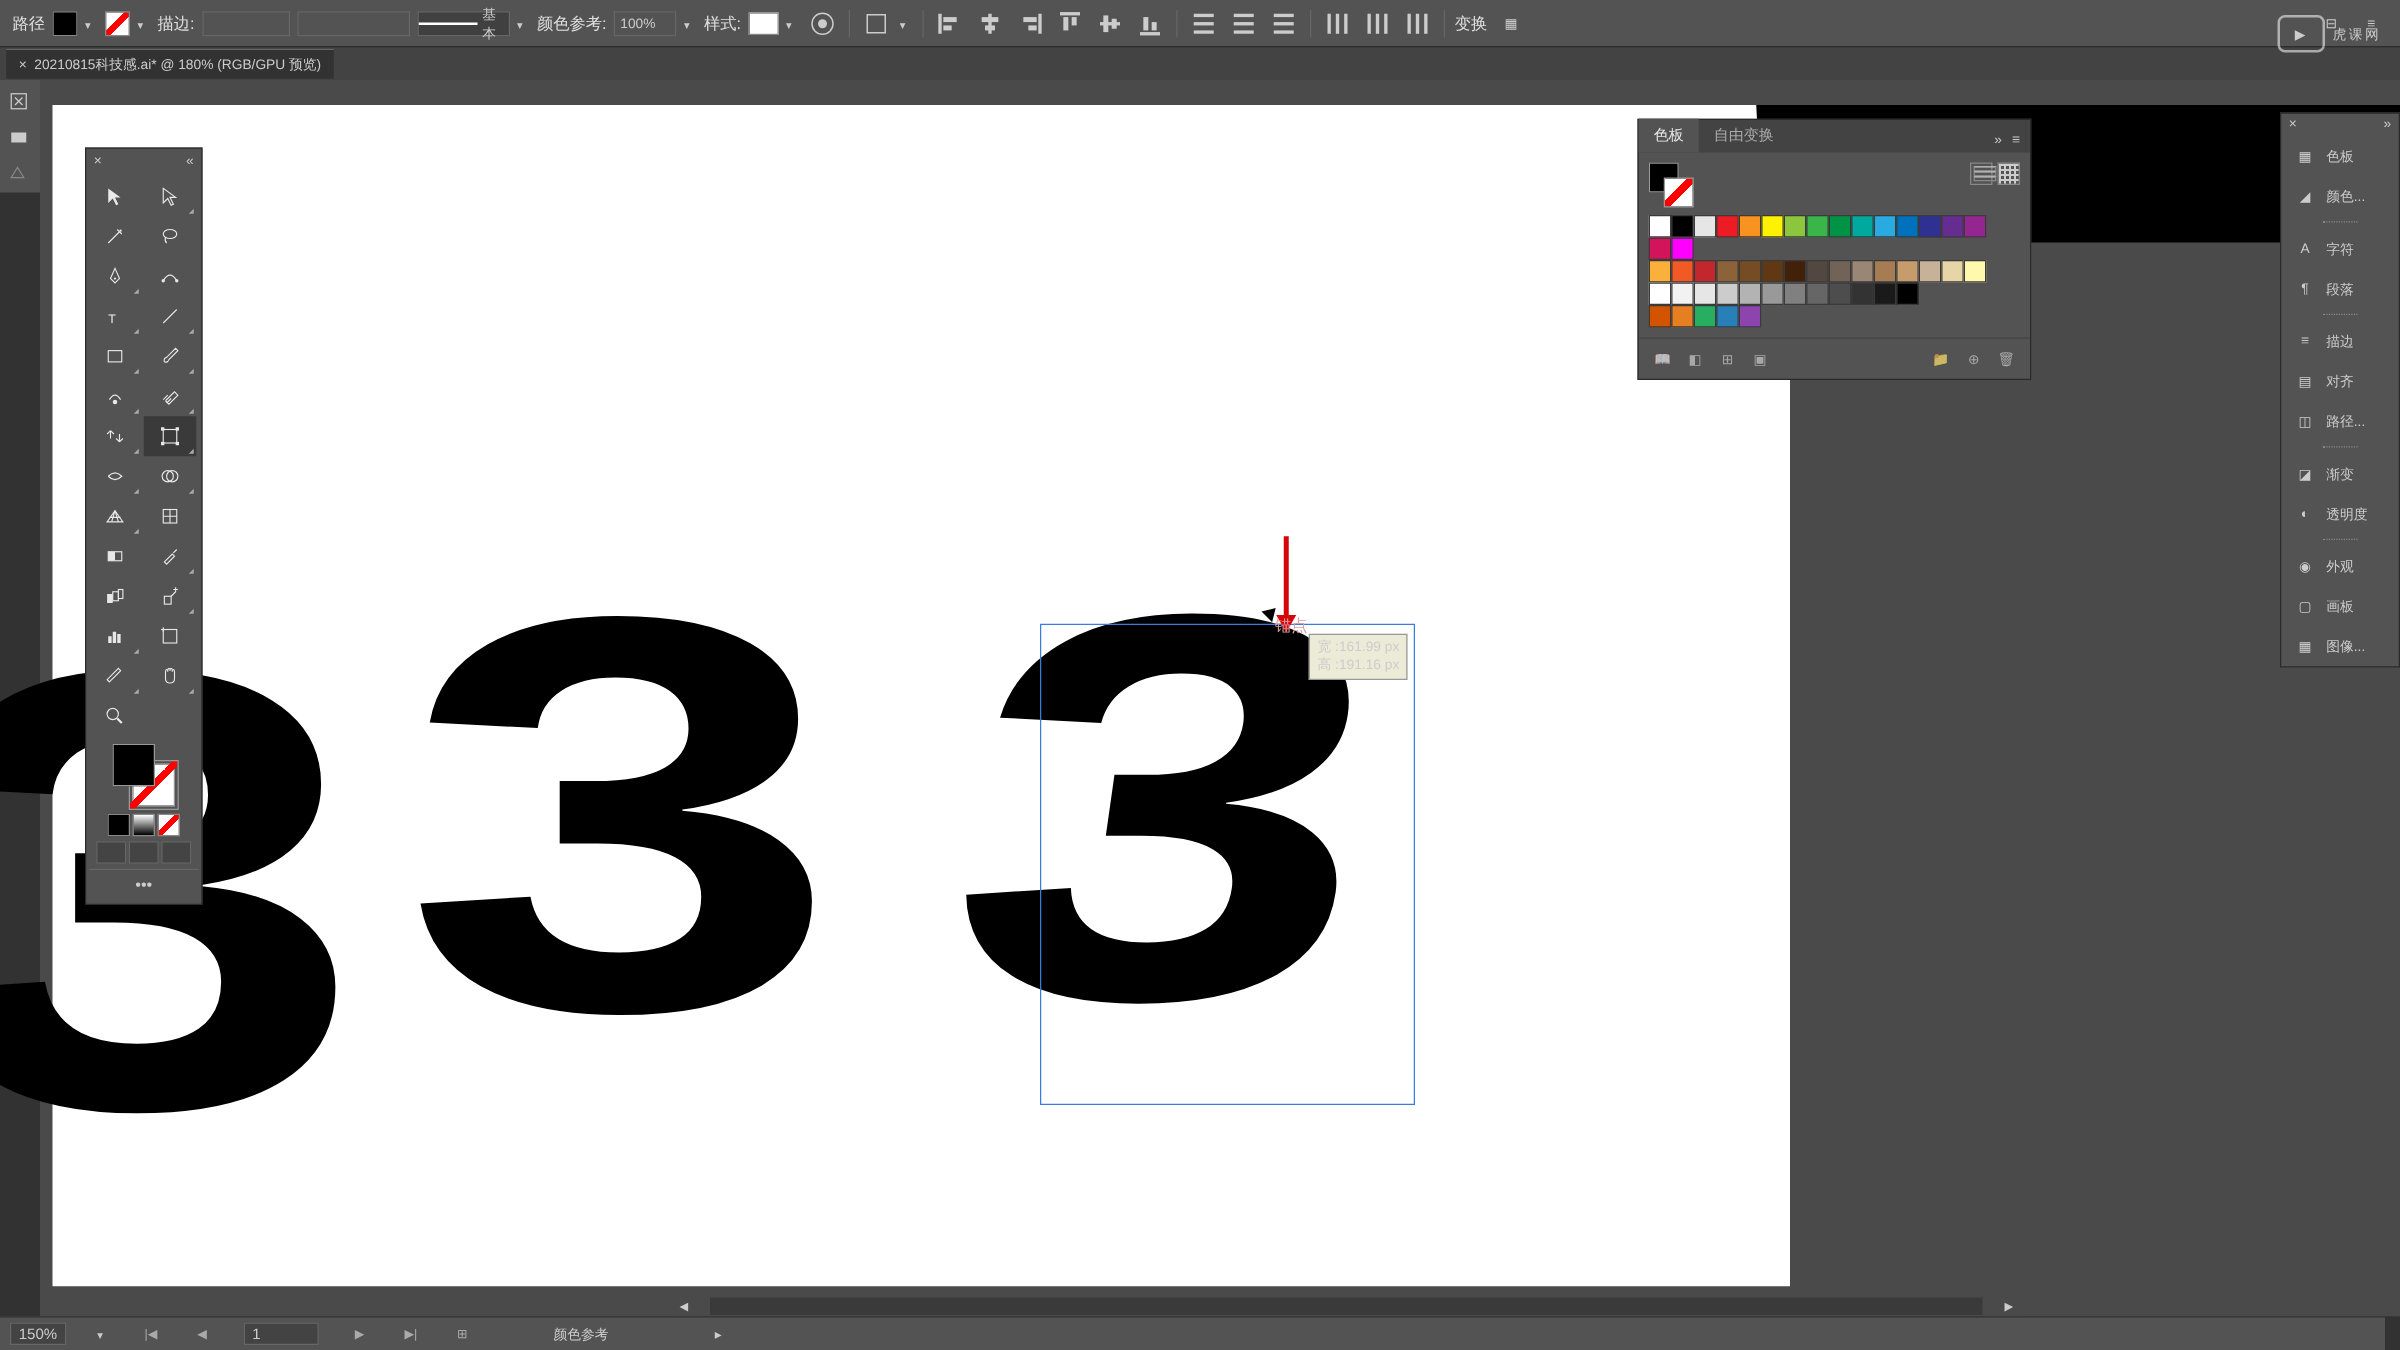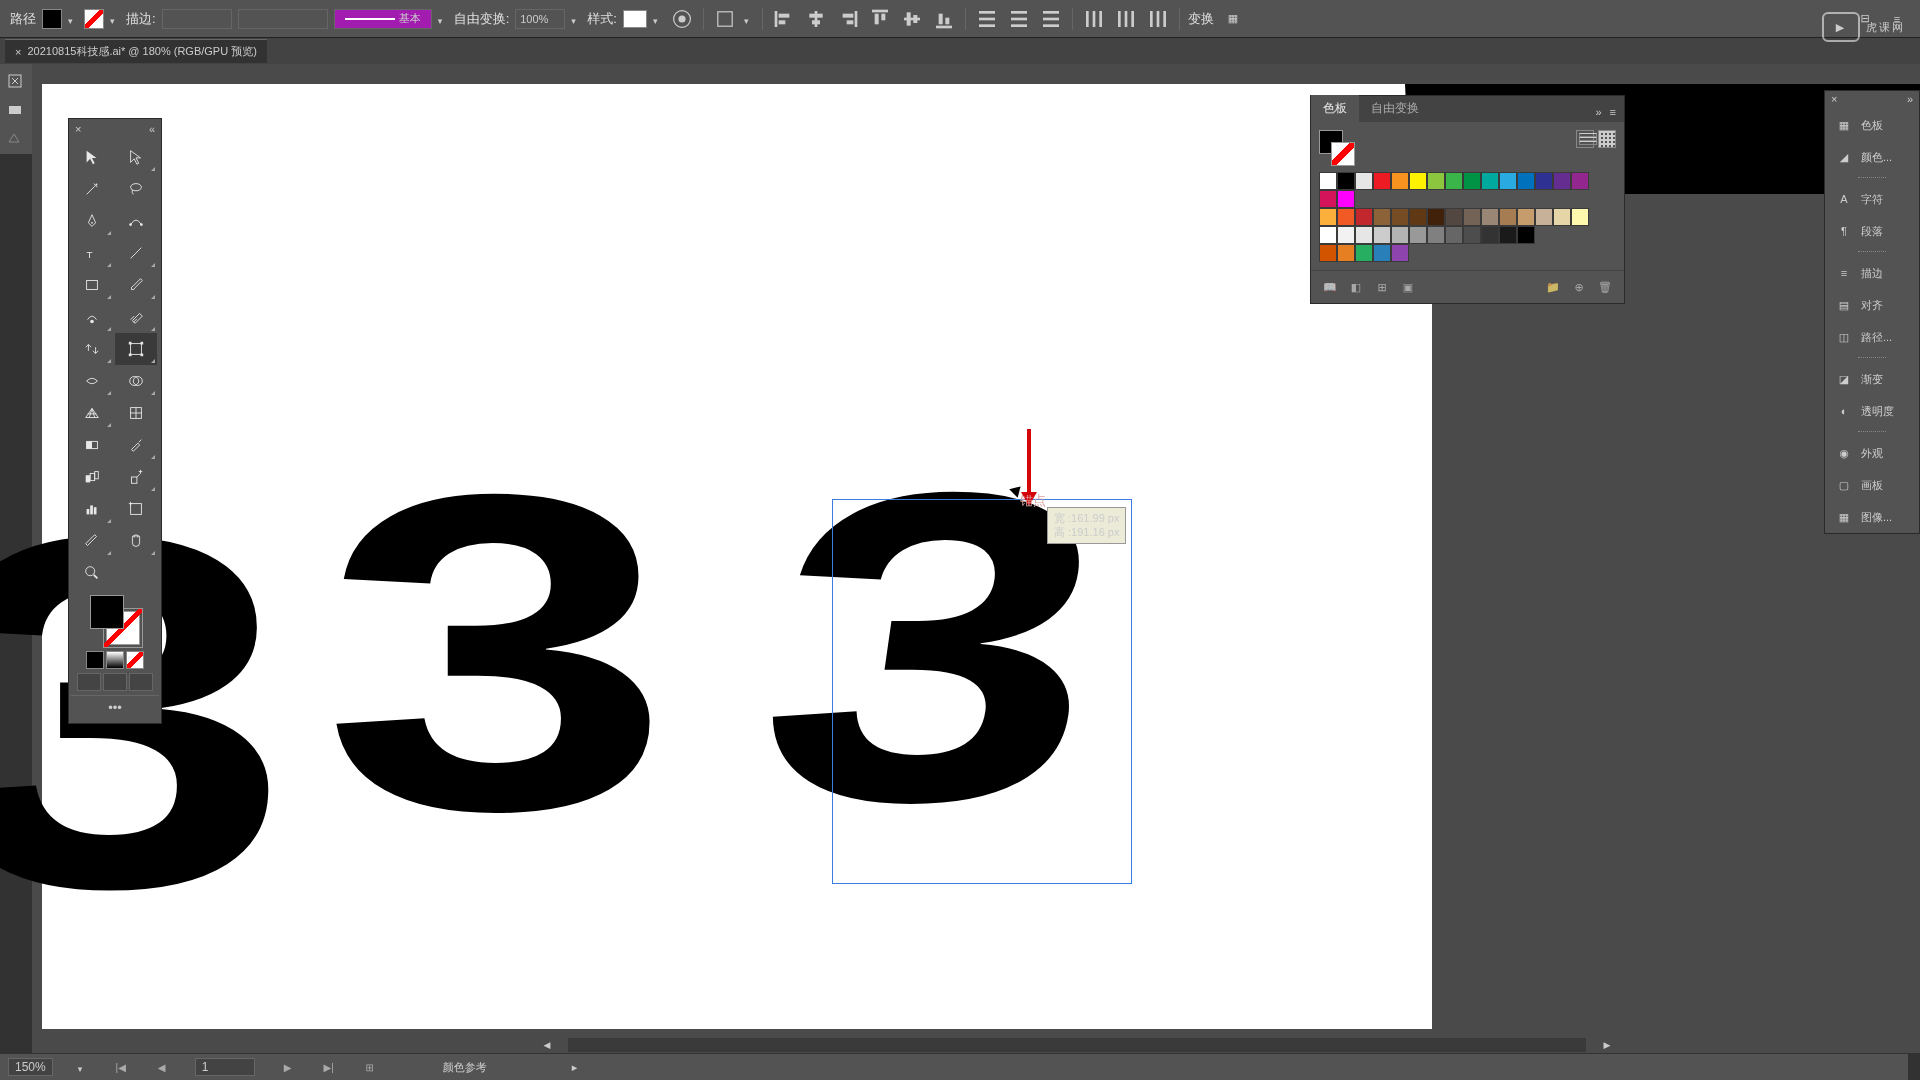--- a/index.html
+++ b/index.html
@@ -6,21 +6,21 @@
 body{background:#323232;overflow:hidden;width:1920px;height:1080px;position:relative}
 .top-bar{height:38px;background:#535353;display:flex;align-items:center;padding:0 10px;gap:6px;border-bottom:1px solid #222}
 .top-bar .lbl{color:#e0e0e0;font-size:13px}
 .swatch{width:20px;height:20px;border:1px solid #888;background:#000}
 .swatch.none{background:linear-gradient(135deg,#fff 40%,red 40%,red 60%,#fff 60%)}
 .swatch.white{background:#fff}
 .dd{width:10px;height:10px;display:inline-block}
 .dd::after{content:"▾";font-size:9px;color:#ccc}
 .inp{background:#535353;border:1px solid #666;width:70px;height:20px;color:#ccc;padding:0 4px}
 .profile-inp{width:90px}
-.brush-prev{width:98px;height:20px;background:#a21caf;border:1px solid #666;display:flex;align-items:center;justify-content:center;gap:4px}
+.brush-prev{width:74px;height:20px;background:#404040;border:1px solid #666;display:flex;align-items:center;justify-content:center;gap:4px}
 .brush-prev .line{border-top:2px solid #fff;width:50px}
 .ico-btn{width:26px;height:26px;display:flex;align-items:center;justify-content:center;border:1px solid transparent}
 .sep{width:1px;height:22px;background:#666;margin:0 2px}
 .tab-strip{height:26px;background:#434343;display:flex;align-items:center;padding-left:5px}
 .tab{background:#323232;padding:4px 10px;border-top:1px solid #666;color:#e8e8e8;font-size:12px;display:flex;align-items:center;gap:6px}
 .tab .x{cursor:pointer;font-size:11px}
 .left-mini{position:absolute;left:0;top:64px;width:32px;background:#535353;display:flex;flex-direction:column;gap:2px;padding:4px 2px}
 .left-mini div{width:26px;height:26px;display:flex;align-items:center;justify-content:center}
 .tools{position:absolute;left:68px;top:118px;width:94px;background:#535353;border:1px solid #2a2a2a;padding:4px 2px}
 .tools-head{height:14px;background:#535353;display:flex;justify-content:space-between;padding:0 4px;margin-bottom:4px}
@@ -93,21 +93,21 @@
   <div class="swatch none"></div>
     <span class="dd"></span>
   <span class="lbl">描边:</span>
   <input class="inp" style="">
   <input class="inp profile-inp" style="">
   <div class="brush-prev">
       <span class="line"></span>
       <span>基本</span>
     </div>
     <span class="dd"></span>
-  <span class="lbl">自由变换:</span>
+  <span class="lbl">颜色参考:</span>
   <input class="inp" style="width: 50px;" value="100%">
     <span class="dd"></span>
   <span class="lbl">样式:</span>
   <div class="swatch white" style="width:24px;height:18px"></div>
     <span class="dd"></span>
   <div class="ico-btn">
       <svg viewBox="0 0 20 20">
         <circle cx="10" cy="10" r="7" fill="none" stroke="#ccc"></circle>
         <circle cx="10" cy="10" r="3" fill="#ccc"></circle>
       </svg>

